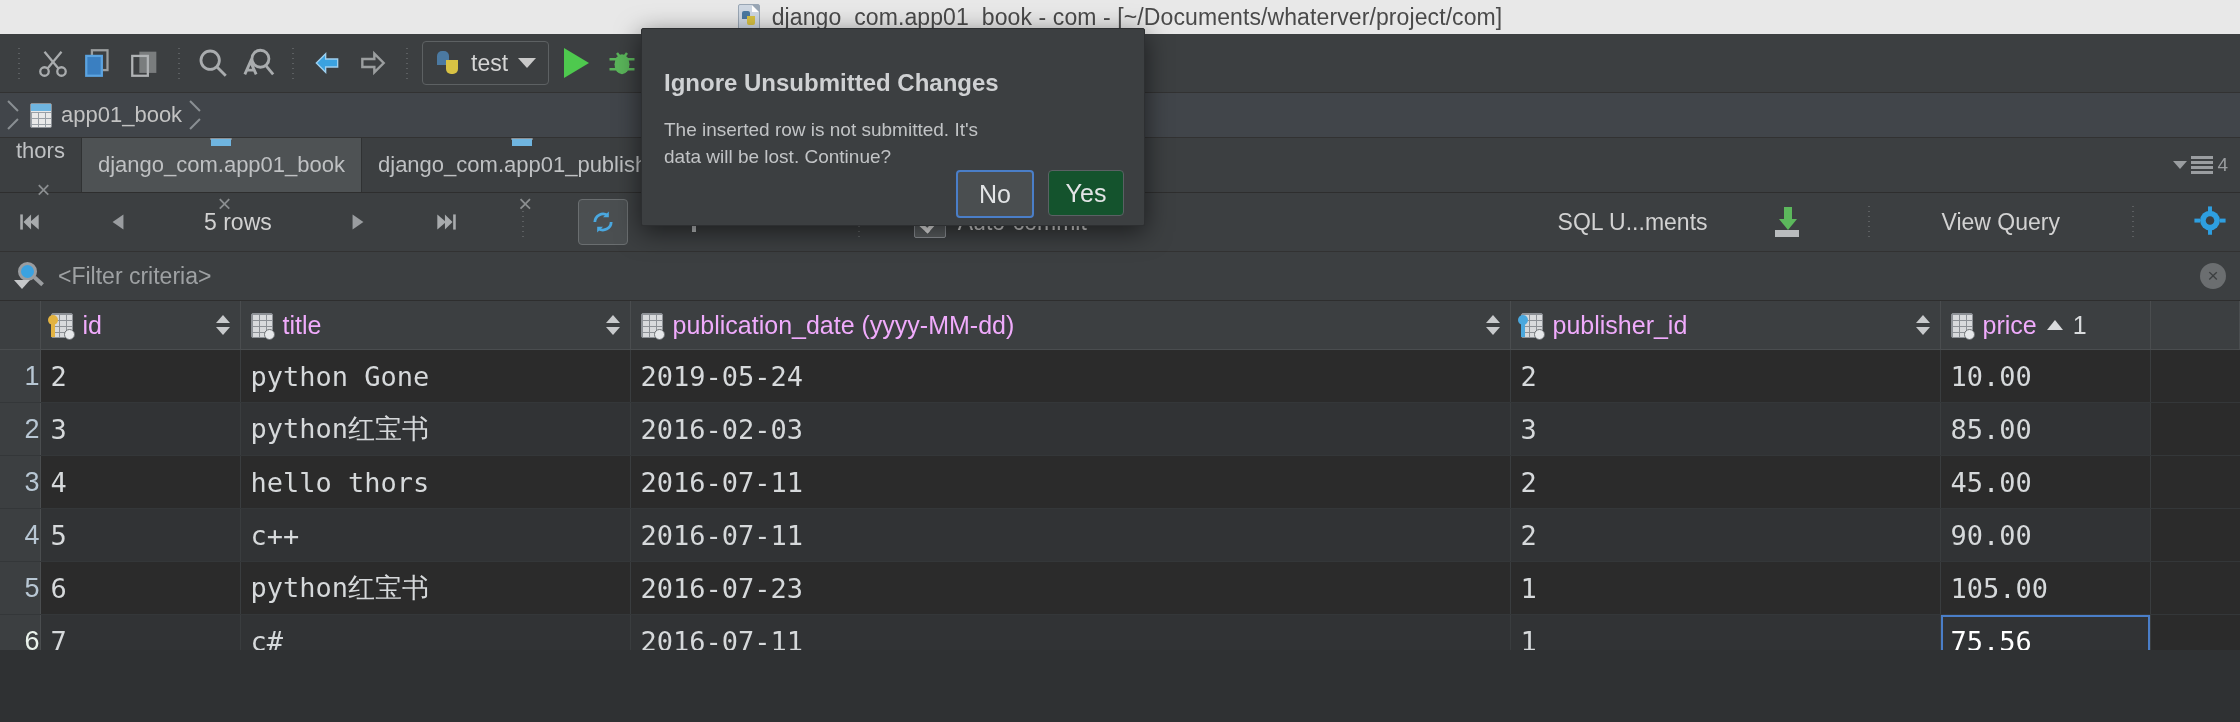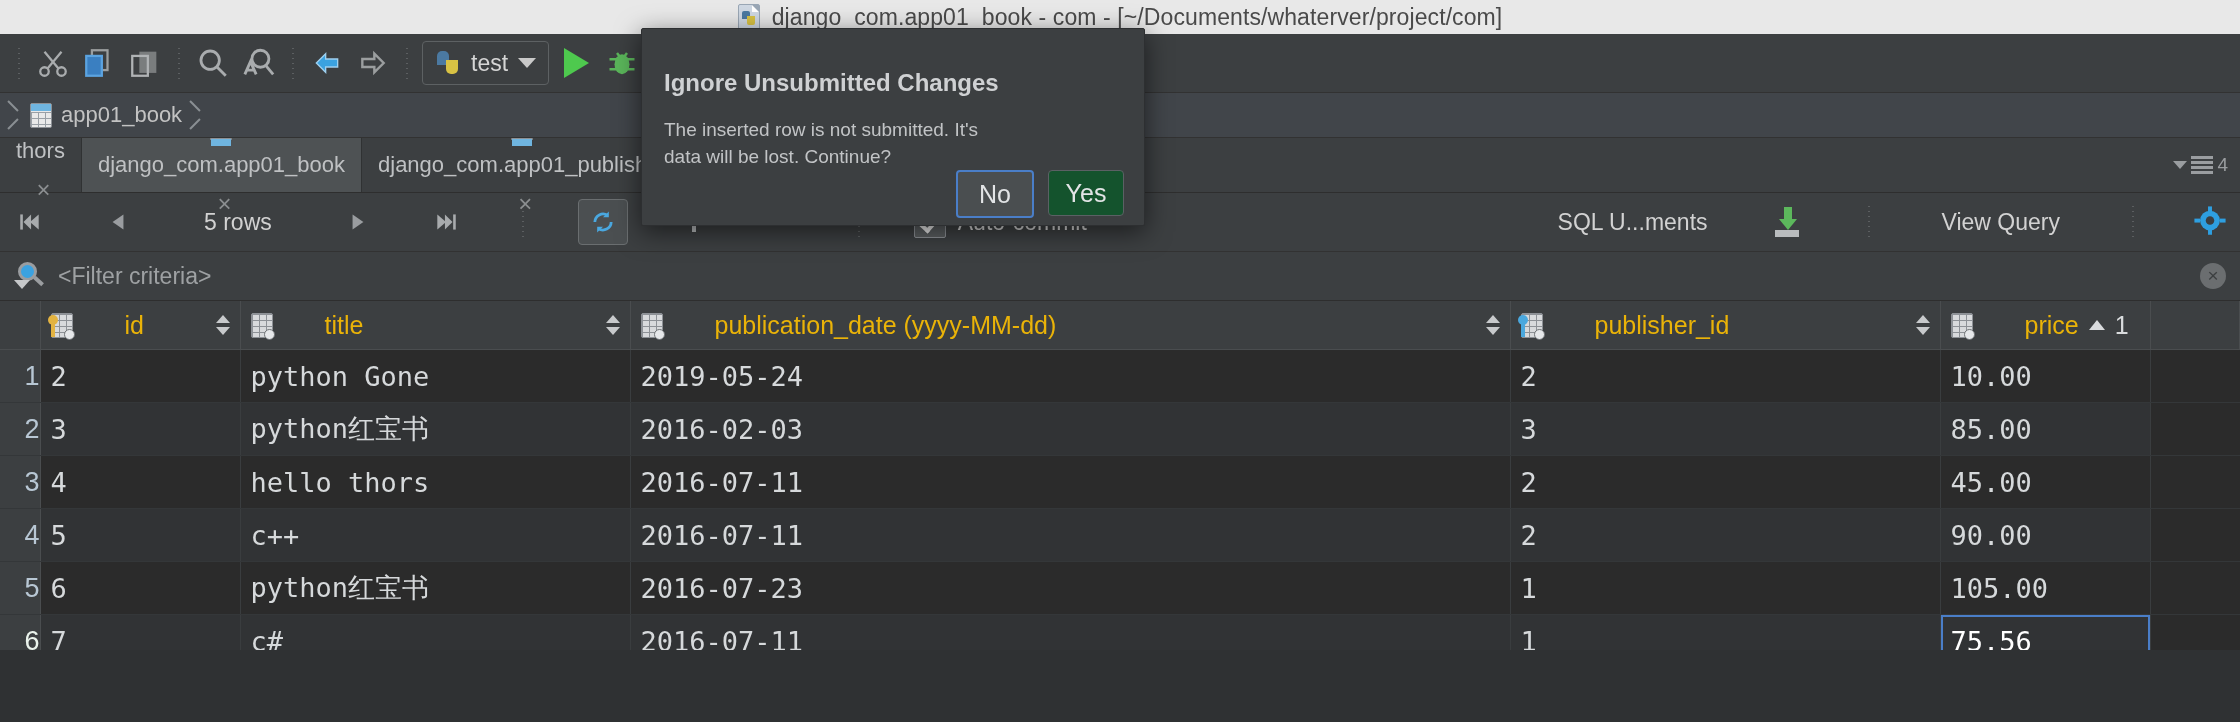--- a/index.html
+++ b/index.html
@@ -91,21 +91,21 @@
   .filter-text{font-size:23px;color:#9ea1a3;}
   .filter-close{position:absolute;right:14px;width:26px;height:26px;border-radius:50%;background:#6b6e70;color:#3c3f41;font-size:19px;display:flex;align-items:center;justify-content:center;}
 
   
   .grid{background:#2b2b2b;}
   table.dg{border-collapse:collapse;width:2240px;table-layout:fixed;}
   table.dg th,table.dg td{padding:0;margin:0;}
   .hdr-row th{height:48px;background:#3c3f41;border-right:1px solid #4a4d4f;border-bottom:1px solid #4a4d4f;
      font-weight:normal;color:#a7c4dc;font-size:25px;text-align:left;}
   .hdr-inner{display:flex;align-items:center;gap:10px;padding:0 10px;}
-  .hdr-inner .nm{color:#eab308;margin-left:42px;}
+  .hdr-inner .nm{color:#f0abfc;}
   .sort-arrows{width:14px;height:24px;position:relative;flex:0 0 auto;margin-left:auto;}
   .sort-arrows:before,.sort-arrows:after{content:"";position:absolute;left:0;width:0;height:0;border-left:7px solid transparent;border-right:7px solid transparent;}
   .sort-arrows:before{top:2px;border-bottom:8px solid #c8cacc;}
   .sort-arrows:after{bottom:2px;border-top:8px solid #c8cacc;}
   .sort-asc{width:0;height:0;border-left:8px solid transparent;border-right:8px solid transparent;border-bottom:10px solid #d9dbdd;}
   .sort-num{color:#d9dbdd;font-size:25px;}
   .col-ico{width:22px;height:25px;position:relative;flex:0 0 auto;}
   .col-ico .g{position:absolute;inset:0;background:#d8dadc;border:1px solid #8d9196;box-sizing:border-box;border-radius:2px;}
   .col-ico .g:before{content:"";position:absolute;inset:0;
     background-image:linear-gradient(to right,#8d9196 1px,transparent 1px),linear-gradient(to bottom,#8d9196 1px,transparent 1px);

